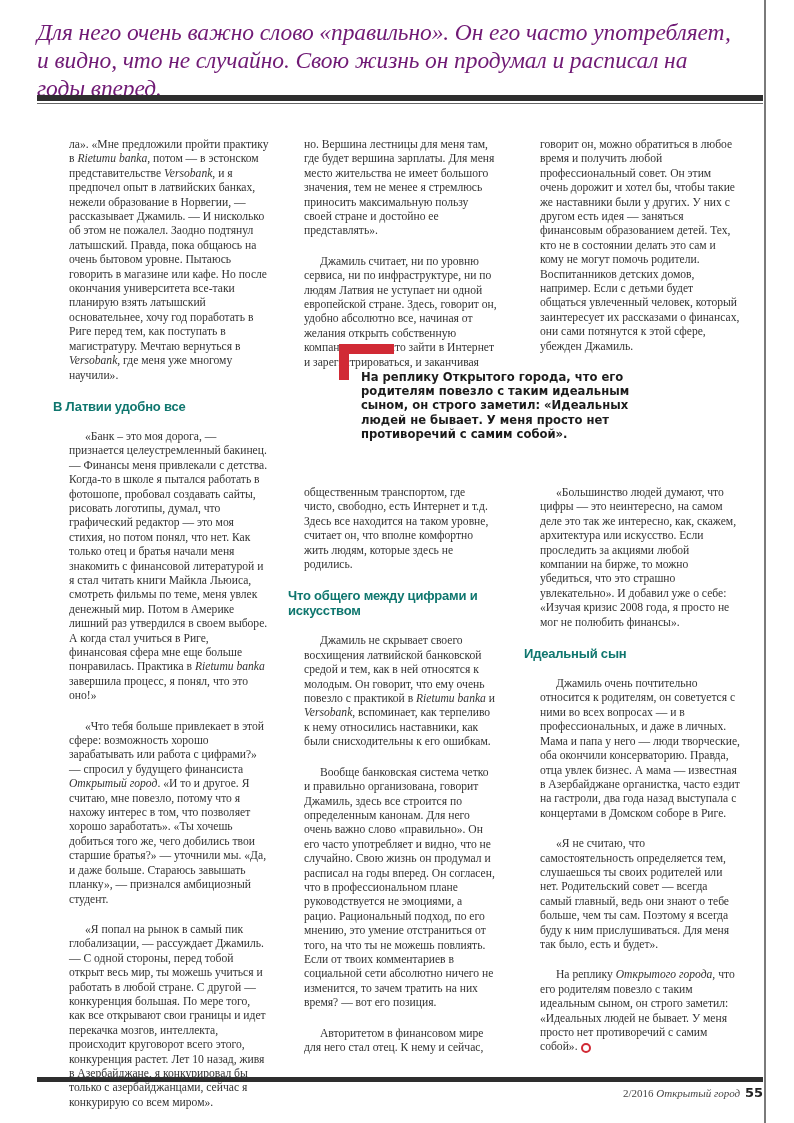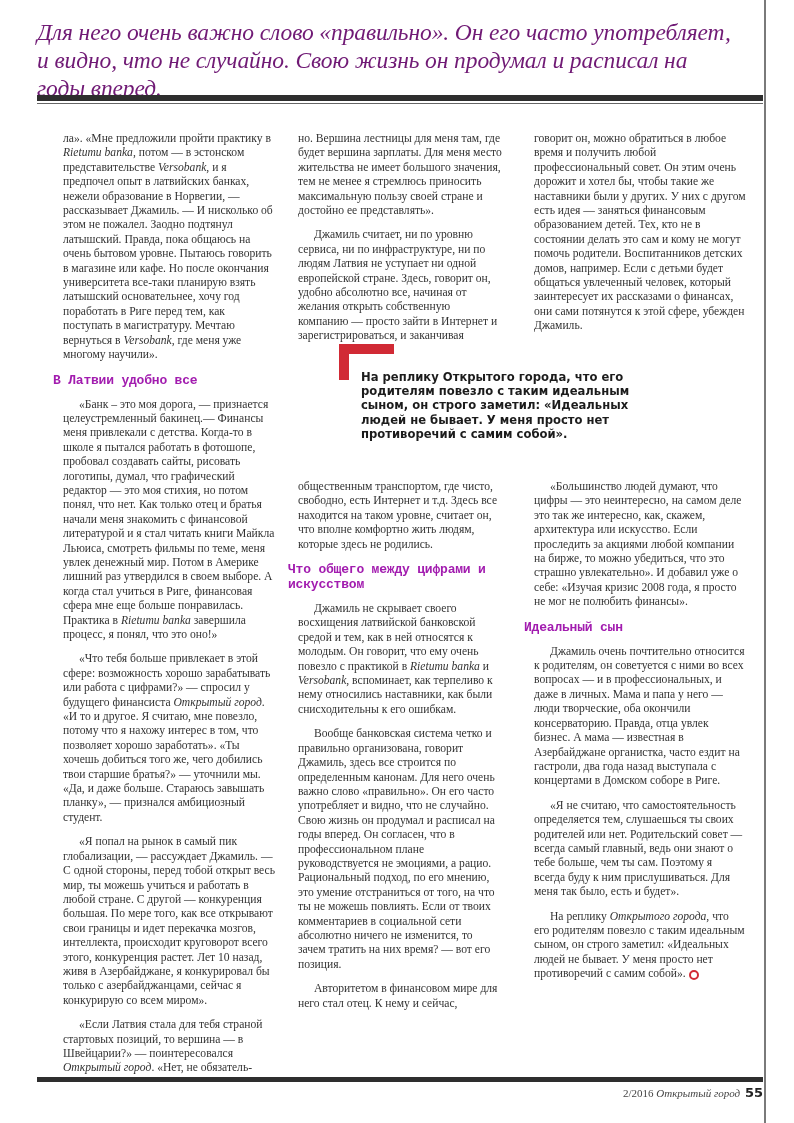--- a/index.html
+++ b/index.html
@@ -2,23 +2,23 @@
 <html><head>
 <meta charset="utf-8">
 <style>
   html, body { margin: 0; padding: 0; background: #ffffff; }
   body { width: 794px; height: 1123px; position: relative; overflow: hidden; font-family: "DejaVu Serif", serif; color: #2a2a2a; }
   .page-edge { position: absolute; left: 764px; top: 0; width: 2px; height: 1123px; background: #7a7a7a; }
   .pull-top { position: absolute; left: 37px; top: 18px; width: 700px; font-family: "Liberation Serif", serif; font-style: italic; font-size: 23.5px; line-height: 28px; color: #701a75; letter-spacing: -0.1px; }
   .top-rule { position: absolute; left: 37px; top: 95px; width: 726px; height: 6px; background: #2e2e2e; }
   .top-rule2 { position: absolute; left: 37px; top: 103px; width: 726px; height: 1px; background: #666; }
   .col { position: absolute; font-family: "Liberation Serif", serif; font-size: 11.6px; line-height: 14.4px; color: #333; }
-  .col p { margin: 10px; text-indent: 16px; }
+  .col p { margin: 16px; text-indent: 16px; }
   .col p.noindent { text-indent: 0; }
-  .col h3 { margin: 7px 0 1px 0; font-family: Liberation Mono, monospace; font-weight: bold; font-size: 13px; line-height: 15px; color: #a21caf; letter-spacing: -0.2px; }
+  .col h3 { margin: 7px 0 1px 0; font-family: Liberation Sans, sans-serif; font-weight: bold; font-size: 13px; line-height: 15px; color: #0f766e; letter-spacing: -0.2px; }
   .col i { font-style: italic; }
   .c1 { left: 53px; top: 122px; width: 232px; }
   .c2 { left: 288px; top: 122px; width: 225px; }
   .c3 { left: 524px; top: 122px; width: 232px; }
   .c2b { left: 288px; top: 470px; width: 225px; }
   .c3b { left: 524px; top: 470px; width: 232px; }
   .quote-box { position: absolute; left: 339px; top: 344px; width: 300px; height: 100px; }
   .quote-mark-h { position: absolute; left: 0; top: 0; width: 55px; height: 10px; background: #d12a35; }
   .quote-mark-v { position: absolute; left: 0; top: 0; width: 10px; height: 36px; background: #d12a35; }
   .quote-text { position: absolute; left: 22px; top: 26px; width: 280px; font-family: "DejaVu Sans", sans-serif; font-weight: bold; font-size: 11.6px; line-height: 14.2px; color: #1c1c1c; }

